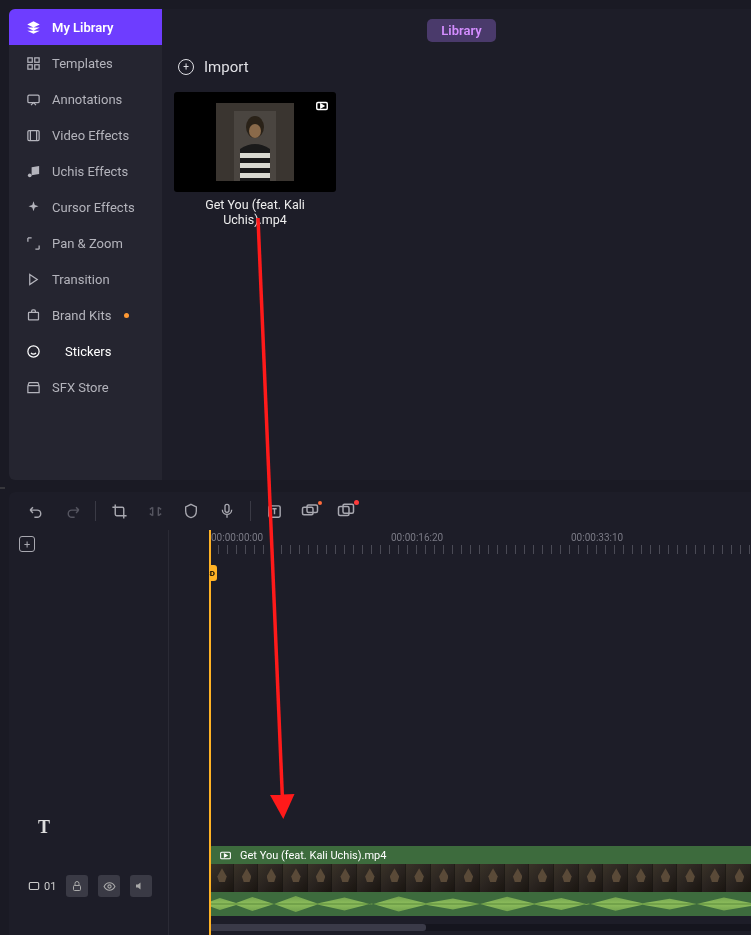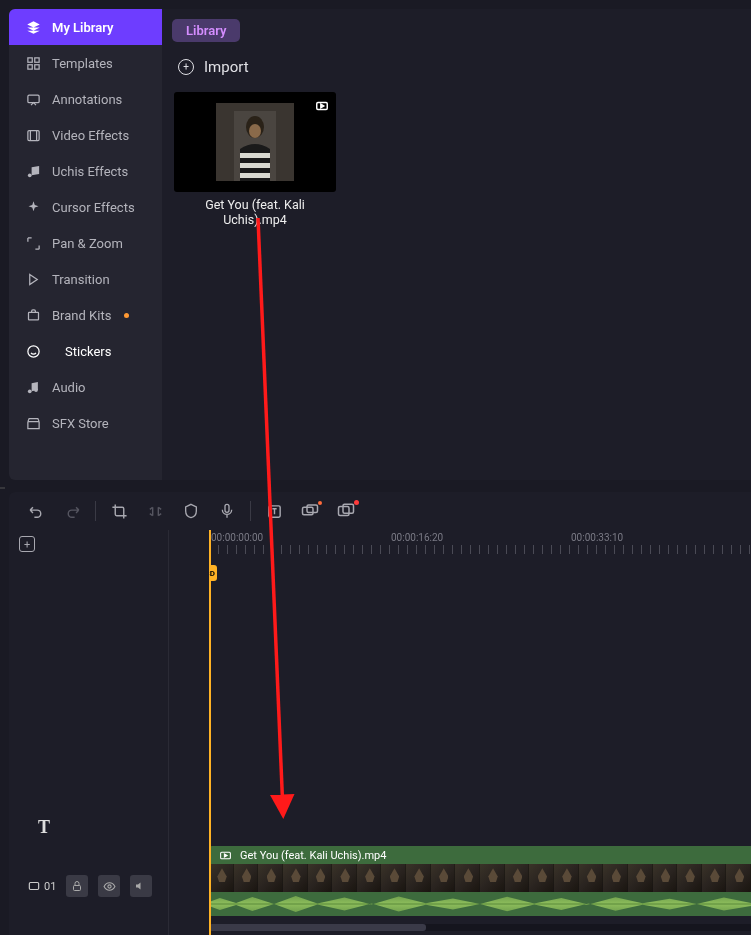--- a/index.html
+++ b/index.html
@@ -63,20 +63,21 @@
       margin-left: 2px;
     }
     .library-panel {
       flex: 1;
       margin: 9px 0 0 0;
       background: #1d1d28;
       position: relative;
     }
     .tab-bar {
       padding: 10px 0 0 10px;
+      text-align: center;
     }
     .tab-pill {
       display: inline-block;
       background: #4a3a6b;
       color: #d48dff;
       padding: 4px 14px;
       border-radius: 5px;
       font-size: 13px;
       font-weight: 600;
     }
@@ -473,30 +474,20 @@
       <span class="dot"></span>
     </div>
     <div class="sidebar-item highlighted">
       <span class="icon">
         <svg width="15" height="15" viewBox="0 0 24 24" fill="none" stroke="currentColor" stroke-width="2">
             <circle cx="12" cy="12" r="9"></circle>
             <path d="M8 14s1.5 2 4 2 4-2 4-2M9 9h.01M15 9h.01"></path>
           </svg>
       </span>
       <span>Stickers</span>
-    </div>
-    <div class="sidebar-item">
-      <span class="icon">
-        <svg width="15" height="15" viewBox="0 0 24 24" fill="currentColor">
-            <path d="M9 18V5l10-2v13"></path>
-            <circle cx="6" cy="18" r="3"></circle>
-            <circle cx="16" cy="16" r="3"></circle>
-          </svg>
-      </span>
-      <span>Audio</span>
     </div>
     <div class="sidebar-item">
       <span class="icon">
         <svg width="15" height="15" viewBox="0 0 24 24" fill="none" stroke="currentColor" stroke-width="2">
             <path d="M3 9l2-5h14l2 5M3 9v11h18V9M3 9h18"></path>
           </svg>
       </span>
       <span>SFX Store</span>
     </div>
   </div>

